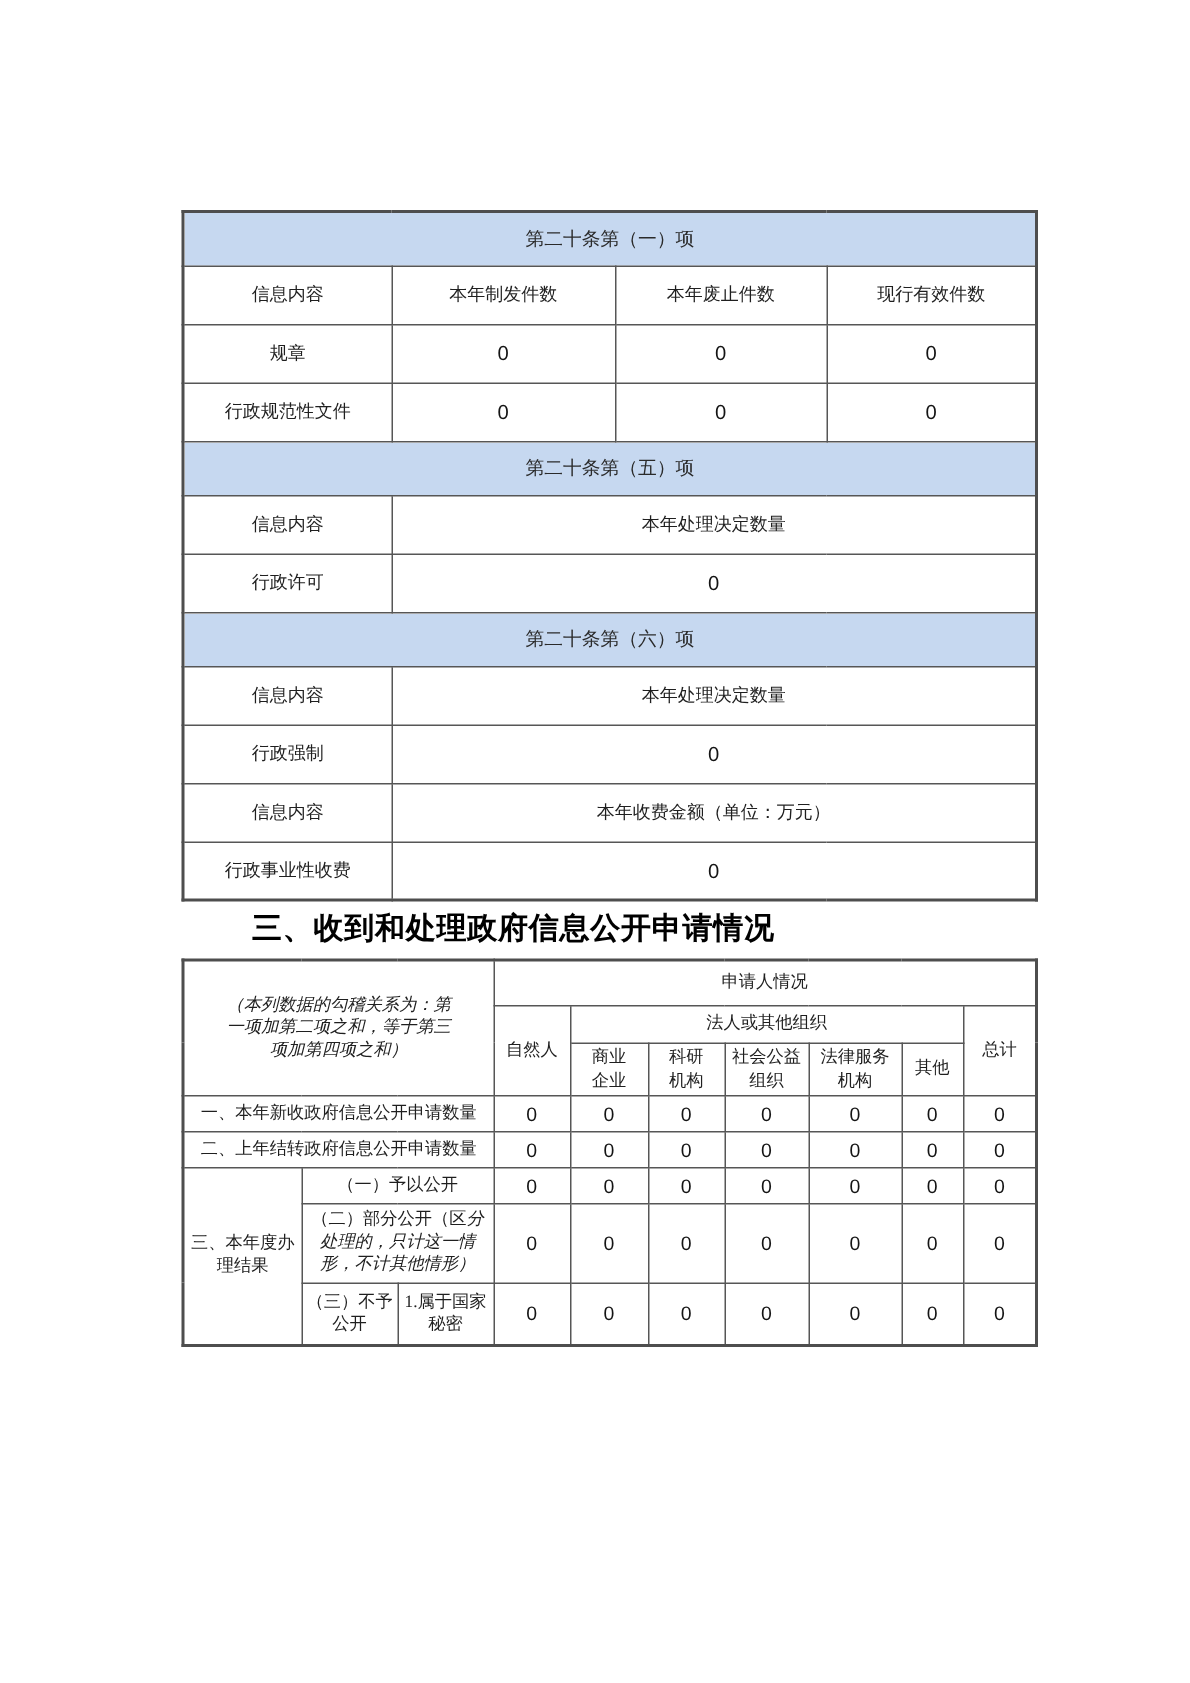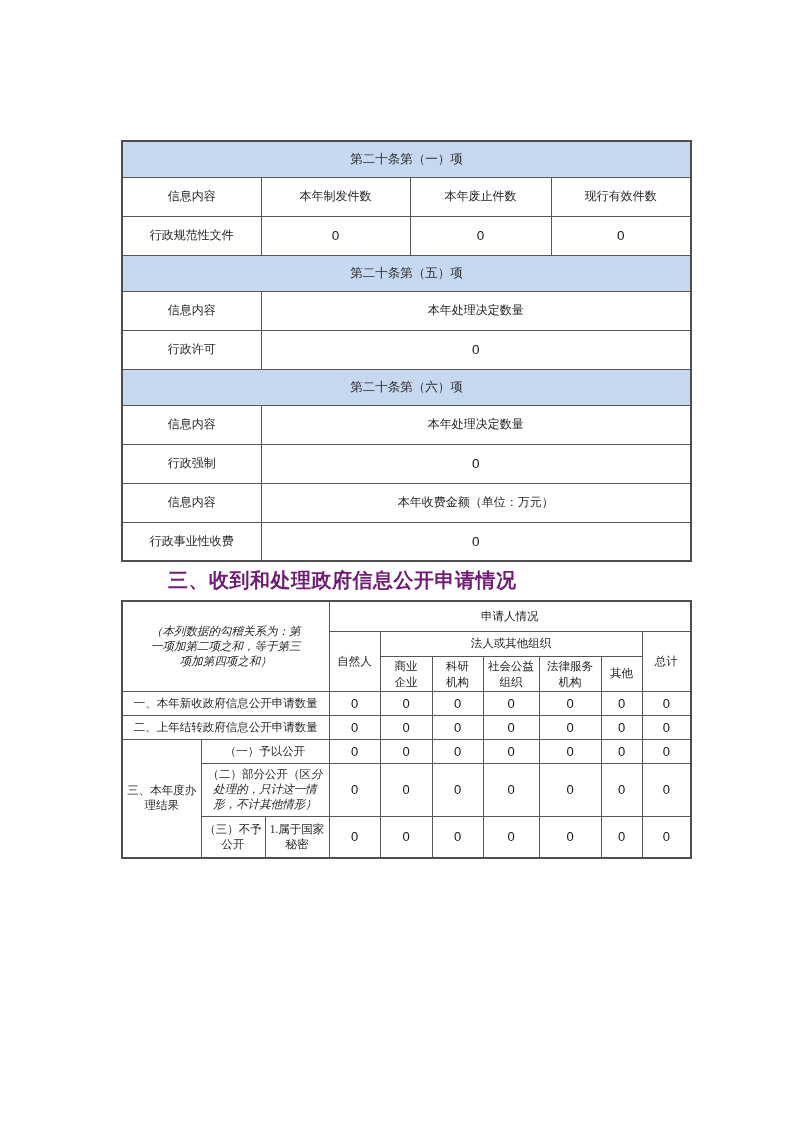--- a/index.html
+++ b/index.html
@@ -46,21 +46,21 @@
     font-size:13.5px;
     color:#141414;
   }
   
   .sec3-title{
     margin:6px 0 8px 47px;
     font-family:"Liberation Sans",sans-serif;
     font-weight:bold;
     font-size:20px;
     line-height:24px;
-    color:#701a75;
+    color:#000000;
     letter-spacing:0.5px;
   }
   
   .t3 td{font-size:11.5px;line-height:15px;}
   .t3 .num{font-size:13px;}
   .r-h1{height:30px;}
   .r-h2{height:25px;}
   .r-h3{height:35px;}
   .r-d{height:24px;}
   .r-tall{height:53px;}
@@ -94,20 +94,26 @@
           <tr class="band rA-band">
         <td colspan="4">第二十条第（一）项</td>
       </tr>
       <tr class="rA-h">
         <td>信息内容</td>
         <td>本年制发件数</td>
         <td>本年废止件数</td>
         <td>现行有效件数</td>
       </tr>
       <tr class="rA-d">
+        <td>规章</td>
+        <td class="num">0</td>
+        <td class="num">0</td>
+        <td class="num">0</td>
+      </tr>
+      <tr class="rA-d">
         <td>行政规范性文件</td>
         <td class="num">0</td>
         <td class="num">0</td>
         <td class="num">0</td>
       </tr>
 
       <tr class="band rA-band">
         <td colspan="4">第二十条第（五）项</td>
       </tr>
       <tr class="rA-h">

